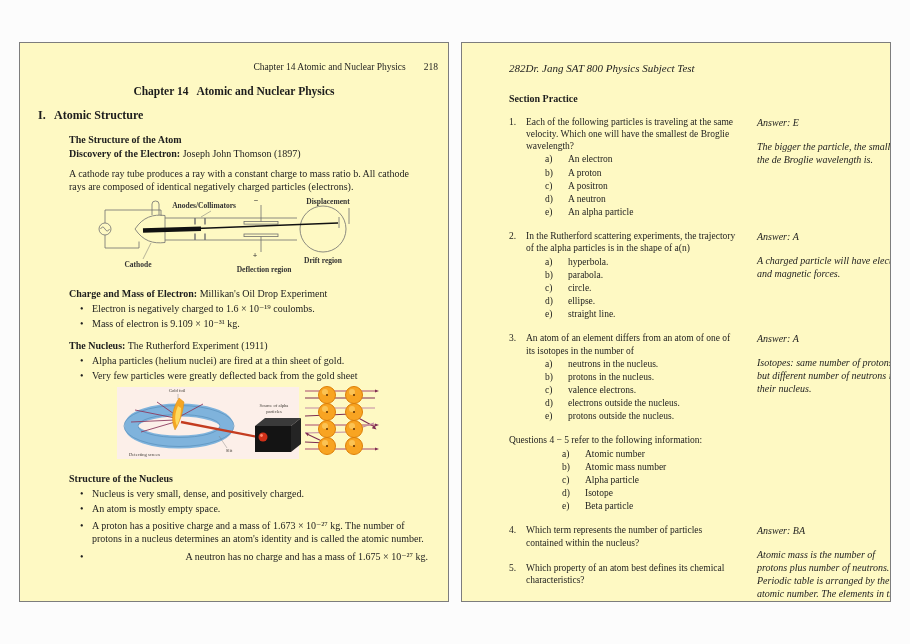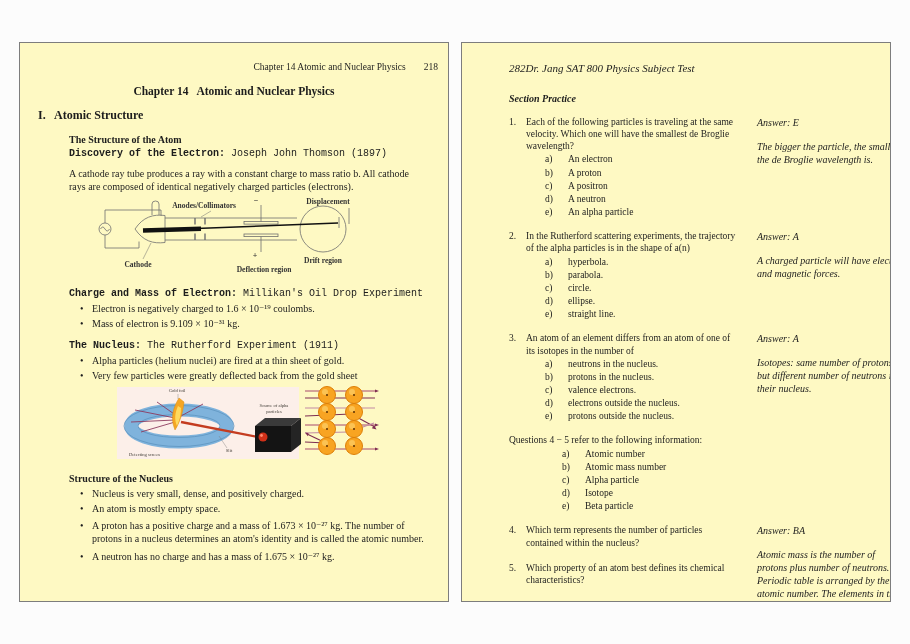--- a/index.html
+++ b/index.html
@@ -19,36 +19,36 @@
   #right-page{left:461px;}
 
   
   .lp-header{display:flex;justify-content:flex-end;gap:18px;
     margin:19px 10px 0 0;font-size:9.5px;}
   .lp-title{text-align:center;font-size:11.5px;font-weight:bold;
     margin-top:13px;white-space:pre;}
   .lp-section{margin:11px 0 0 18px;font-size:12px;font-weight:bold;white-space:pre;}
   .lp-content{margin:0 20px 0 49px;font-size:10px;line-height:1.3;}
   .sub-b{font-weight:bold;margin-top:10px;}
-  .lead-line{margin-top:1px;font-family:Liberation Mono, monospace;}
+  .lead-line{margin-top:1px;}
   .lead-line b{font-weight:bold;}
   .para{margin-top:7px;}
   .blist{margin:2px 0 0 10px;padding:0;list-style:none;}
   .blist li{position:relative;padding-left:13px;margin-top:2px;}
   .blist li::before{content:"\2022";position:absolute;left:1px;top:0;font-size:10px;}
   .fig-tube{margin:3px 0 0 22px;font-weight:bold;}
   .fig-ruth{margin:4px 0 0 48px;}
   svg text{font-family:"Liberation Serif","DejaVu Serif",serif;fill:#333;}
   .tube-label{font-size:7.5px;}
   .tube-sign{font-size:8px;}
   .ruth-label{font-size:4.6px;fill:#44403a;}
 
   
   .rp-header{display:flex;margin:19px 0 0 47px;font-size:11px;font-style:italic;}
-  .rp-section{margin:19px 0 0 47px;font-size:10px;font-weight:bold;font-style:italic;}
+  .rp-section{margin:19px 0 0 47px;font-size:10px;font-weight:bold;}
   .qa-row{display:flex;margin:12px 0 0 47px;font-size:9.5px;line-height:1.28;}
   .q-main{width:232px;flex:none;}
   .q-line{display:flex;}
   .q-num{width:17px;flex:none;}
   .q-body{flex:1;}
   .q-opts{margin-top:1px;}
   .q-opt{display:flex;padding-left:36px;margin-top:1px;}
   .q-letter{width:23px;flex:none;}
   .q-ans{margin-left:16px;width:146px;flex:none;
     font-style:italic;font-size:10px;line-height:1.3;}
@@ -211,21 +211,21 @@
           </g>
         </g>
       </svg>
     </div>
 
     <div class="sub-b" style="margin-top:7px;">Structure of the Nucleus</div>
     <ul class="blist">
       <li>Nucleus is very small, dense, and positively charged.</li>
       <li>An atom is mostly empty space.</li>
       <li style="margin-top:4px;">A proton has a positive charge and a mass of 1.673 × 10⁻²⁷ kg. The number of protons in a nucleus determines an atom's identity and is called the atomic number.</li>
-      <li style="margin-top:5px;">A neutron has no charge and has a mass of 1.675 × 10⁻²⁷ kg.</li>
+      <li style="margin-top:5px;text-align:right;">A neutron has no charge and has a mass of 1.675 × 10⁻²⁷ kg.</li>
     </ul>
   </div>
 </div>
 
 <div class="page" id="right-page">
   <div class="rp-header">
     <span>282</span>
     <span>Dr. Jang SAT 800 Physics Subject Test</span>
   </div>
   <div class="rp-section">Section Practice</div>

